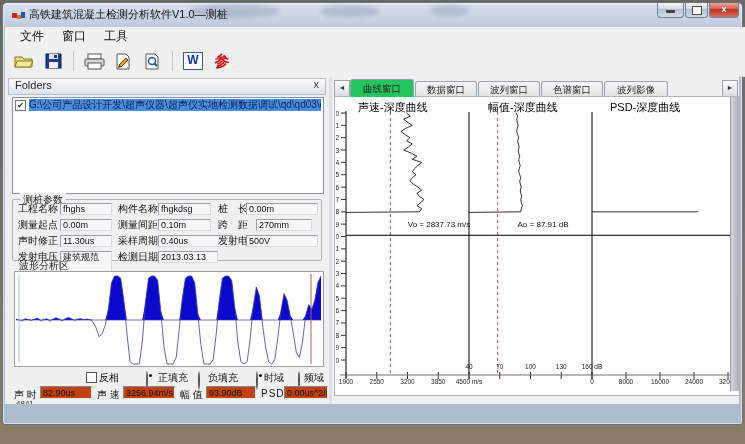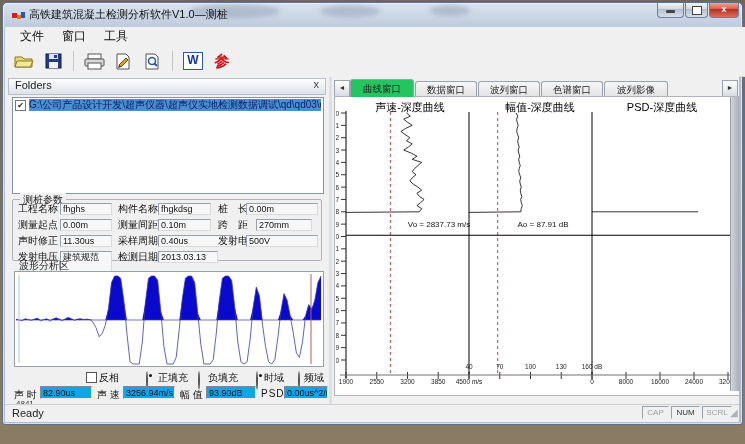--- a/index.html
+++ b/index.html
@@ -31,26 +31,26 @@
   .fitem-text{background:#4a8fd4;color:#0c2070;font-size:10px;line-height:12px;white-space:nowrap;overflow:hidden;flex:1}
   .grp{border:1px solid #aeb2ba;border-radius:2px}
   .grp-label{background:#f0f0f0;font-size:10px;color:#222;padding:0 3px;white-space:nowrap}
   .plabel{font-size:10px;color:#111;white-space:nowrap;line-height:12px}
   .pfield{background:#f7f7f7;border:1px solid #9aa0ab;border-right-color:#d8dade;border-bottom-color:#d8dade;font-size:9px;color:#111;line-height:11px;padding:0 2px;box-sizing:border-box;white-space:nowrap;overflow:hidden}
   .wave-box{background:#fff;border:1px solid #9aa0a8}
   .ctl-label{font-size:10px;color:#111;white-space:nowrap}
   .cb{width:9px;height:9px;border:1px solid #555;background:#fff}
   .radio{width:9px;height:9px;border:1px solid #555;border-radius:50%;background:#fff;position:relative}
   .radio.sel::after{content:"";position:absolute;left:2px;top:2px;width:3px;height:3px;border-radius:50%;background:#111}
-  .rfield{background:#0ea5e9;border:1px solid #7f8894;border-right-color:#e8eaec;border-bottom-color:#e8eaec;font-size:9px;color:#111;line-height:12px;padding:0 2px;box-sizing:border-box;white-space:nowrap;overflow:hidden}
+  .rfield{background:#c2410c;border:1px solid #7f8894;border-right-color:#e8eaec;border-bottom-color:#e8eaec;font-size:9px;color:#111;line-height:12px;padding:0 2px;box-sizing:border-box;white-space:nowrap;overflow:hidden}
   .tabstrip-btn{background:linear-gradient(180deg,#fdfdfd,#d8dce2);border:1px solid #9aa2ae;font-size:7px;color:#333;text-align:center;line-height:13px}
   .tab{position:absolute;box-sizing:border-box;border:1px solid #9aa2ae;border-bottom:none;border-radius:3px 3px 0 0;background:linear-gradient(180deg,#f6f6f6,#e2e2e2);font-size:9.5px;color:#222;text-align:center}
   .tab.active{background:#22c55e;z-index:3}
   .chart-box{background:#fff;border:1px solid #b0b4ba}
-  .chart-title{font-size:11px;color:#000;text-align:center;white-space:nowrap}
+  .chart-title{font-size:11px;color:#000;text-align:left;white-space:nowrap}
   .annot{font-size:8px;color:#111;text-align:center;white-space:nowrap}
   .vsb{background:linear-gradient(90deg,#d3d6db,#aab0b9);border-left:1px solid #979ea8}
   .statusbar{background:#f0f0f0;border-top:1px solid #cdd0d4;display:block}
   .ready{font-size:11px;color:#222}
   .sind{position:absolute;box-sizing:border-box;border:1px solid;border-color:#9aa0a8 #eef0f2 #eef0f2 #9aa0a8;font-size:8px;text-align:center;line-height:11px}
   .clipped{overflow:hidden;font-size:8px;color:#333;line-height:9px}
 </style>
 </head>
 <body>
 
@@ -310,21 +310,14 @@
   <div class="abs chart-title" style="left:358px;top:100px;width:104px">声速-深度曲线</div>
   <div class="abs chart-title" style="left:488px;top:100px;width:104px">幅值-深度曲线</div>
   <div class="abs chart-title" style="left:610px;top:100px;width:104px">PSD-深度曲线</div>
 
   <div class="abs annot" style="left:384px;top:220px;width:110px">Vo = 2837.73 m/s</div>
   <div class="abs annot" style="left:498px;top:220px;width:90px">Ao = 87.91 dB</div>
 
   <div class="abs vsb" style="left:730px;top:97px;width:8px;height:294px"></div>
 
   
-  <div class="abs statusbar" style="left:5px;top:404px;width:734px;height:17px">
-    <span class="abs ready" style="left:7px;top:2px">Ready</span>
-    <span class="sind" style="left:637px;top:1px;width:27px;height:13px;color:#9aa0a6">CAP</span>
-    <span class="sind" style="left:666px;top:1px;width:29px;height:13px;color:#333">NUM</span>
-    <span class="sind" style="left:697px;top:1px;width:30px;height:13px;color:#9aa0a6">SCRL</span>
-    <span class="abs" style="left:725px;top:2px;font-size:10px;color:#aab2bc">◢</span>
-  </div>
 
 </div>
 
 </body></html>

